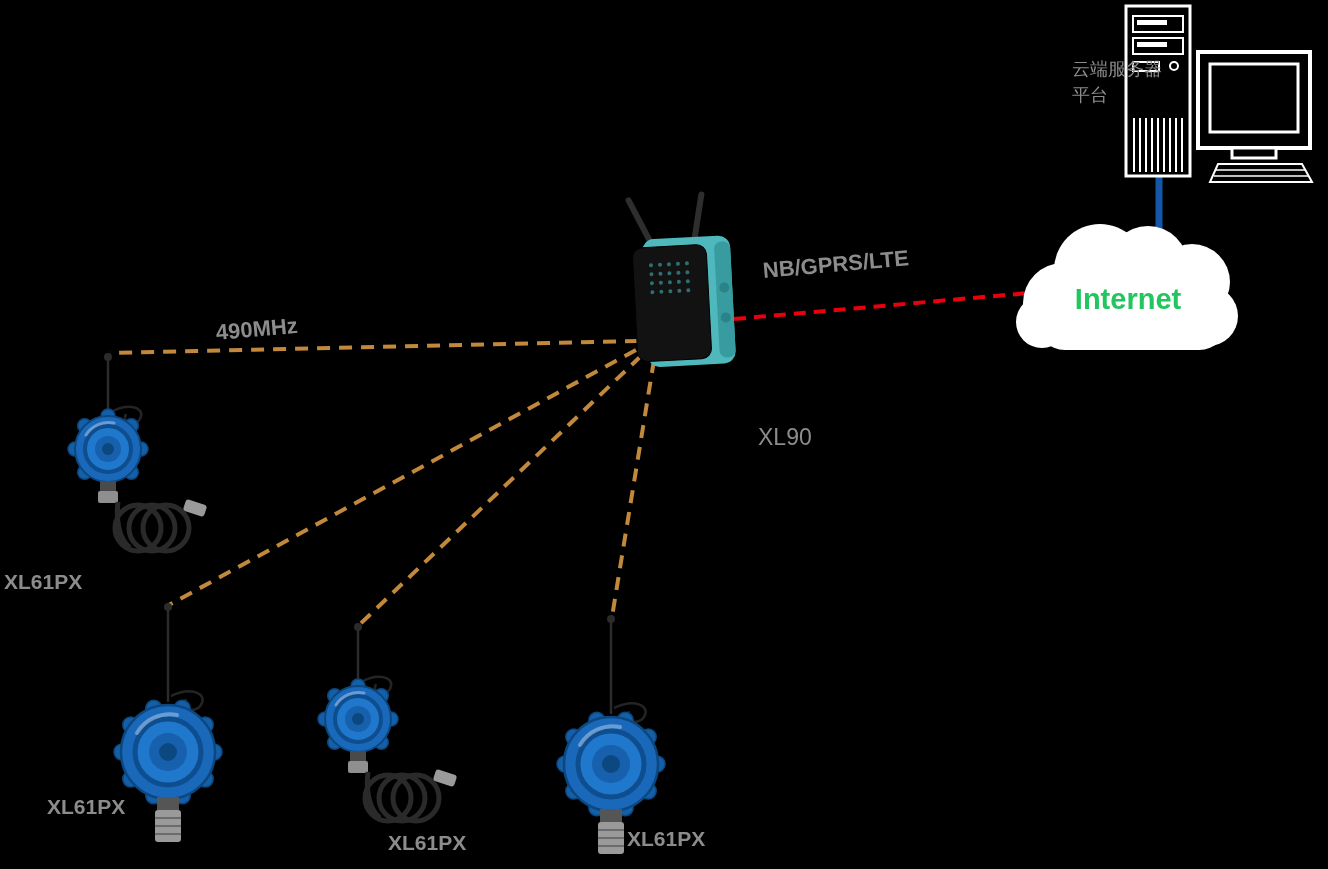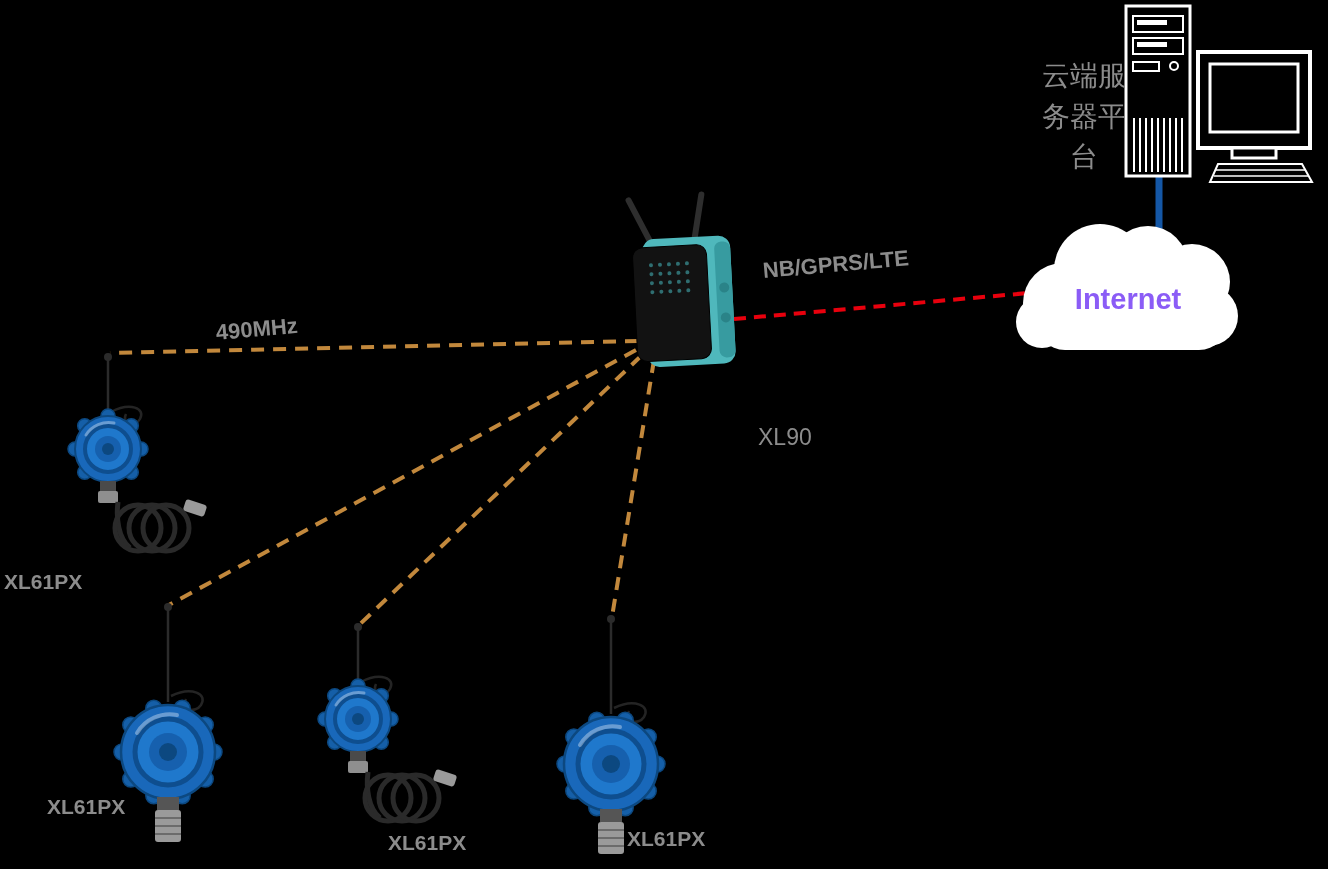--- a/index.html
+++ b/index.html
@@ -1,24 +1,24 @@
 <!DOCTYPE html>
 <html><head>
 <meta charset="utf-8">
 <style>
   html,body{margin:0;padding:0;background:#000;}
   #canvas{position:relative;width:1328px;height:869px;background:#000;overflow:hidden;
           font-family:"Liberation Sans","DejaVu Sans",sans-serif;}
   #scene{position:absolute;left:0;top:0;}
   .label{position:absolute;color:#8C8C8C;white-space:nowrap;}
-  .lbl-cloud-server{left:1036px;top:56px;width:96px;font-size:28px;line-height:1.45;white-space:normal;text-align:center;}
+  .lbl-cloud-server{left:1072px;top:56px;width:96px;font-size:18px;line-height:1.45;white-space:normal;}
   .lbl-wan{left:763px;top:258px;font-size:22px;font-weight:600;transform:rotate(-5deg);transform-origin:left center;}
   .lbl-rf{left:216px;top:320px;font-size:22px;font-weight:600;transform:rotate(-5deg);transform-origin:left center;}
   .lbl-gateway{left:758px;top:424px;font-size:23px;font-weight:normal;}
-  .lbl-internet{left:1040px;top:283px;width:176px;text-align:center;font-size:29px;font-weight:bold;color:#8b5cf6;}
+  .lbl-internet{left:1040px;top:283px;width:176px;text-align:center;font-size:29px;font-weight:bold;color:#22c55e;}
   .lbl-s1{left:4px;top:570px;font-size:21px;font-weight:bold;}
   .lbl-s2{left:47px;top:795px;font-size:21px;font-weight:bold;}
   .lbl-s3{left:388px;top:831px;font-size:21px;font-weight:bold;}
   .lbl-s4{left:627px;top:827px;font-size:21px;font-weight:bold;}
 </style>
 </head>
 <body>
 
 <div id="canvas">
 

